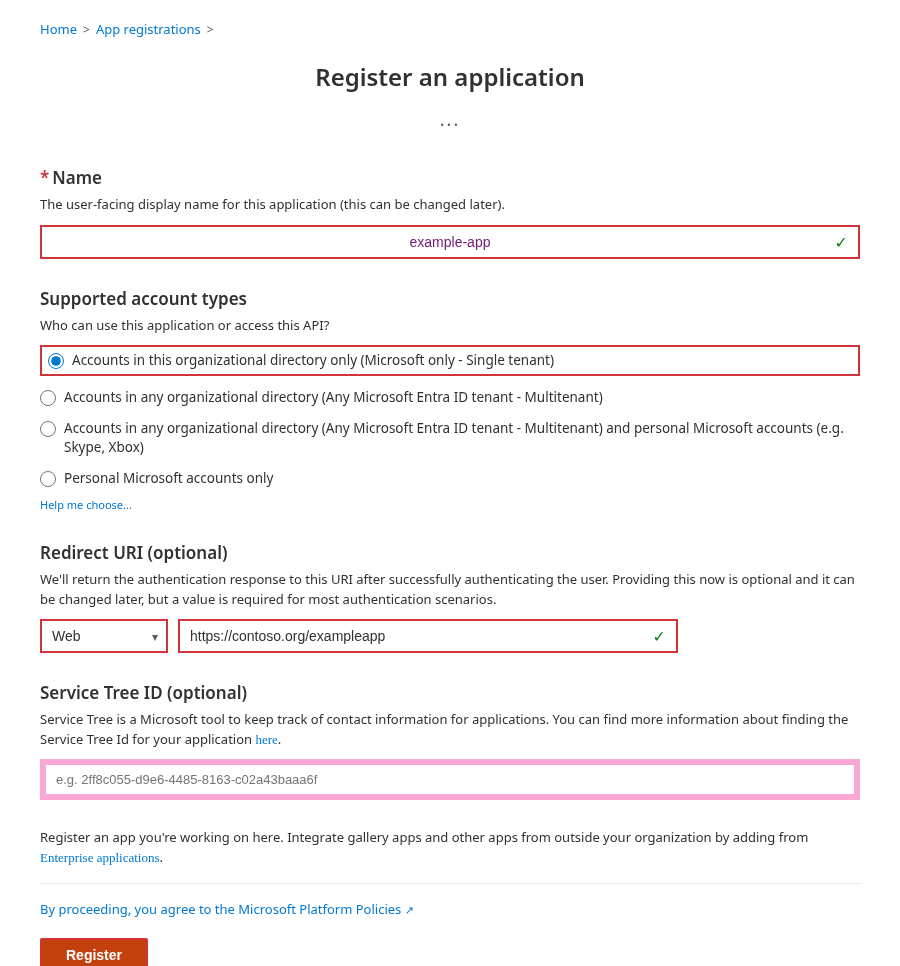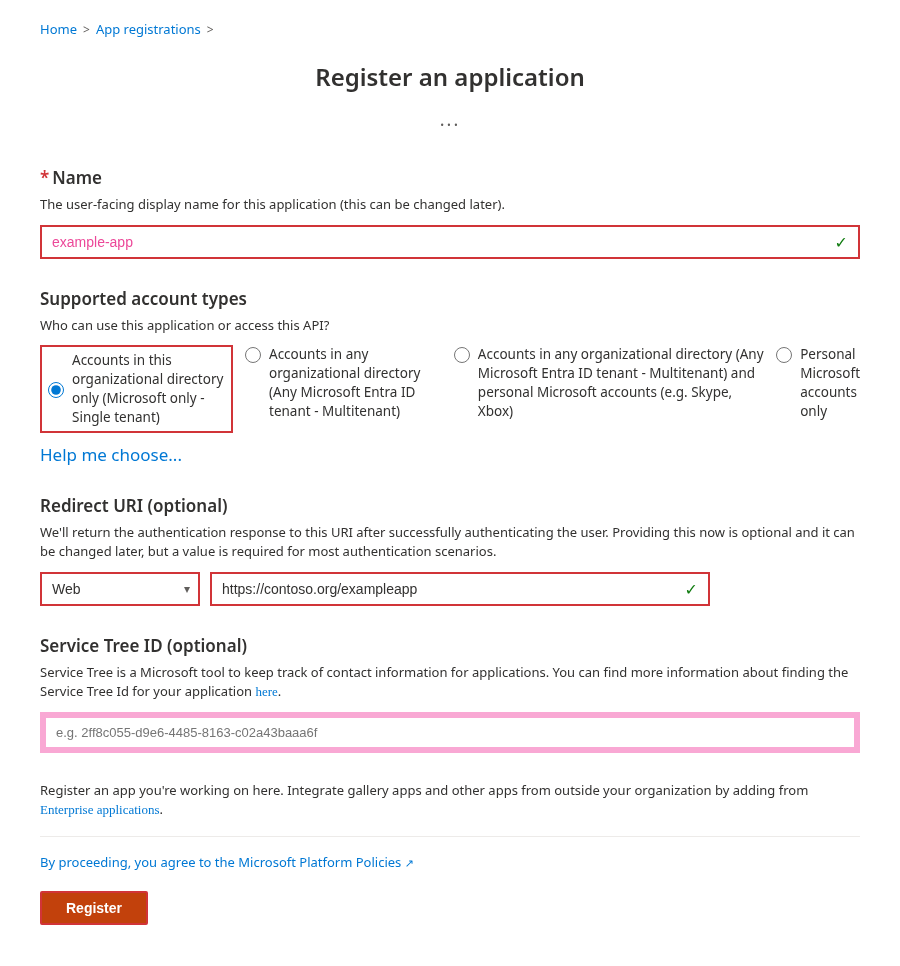--- a/index.html
+++ b/index.html
@@ -76,32 +76,34 @@
       display: flex;
       align-items: center;
       max-width: 820px;
     }
     .name-input {
       width: 100%;
       border: none;
       outline: none;
       padding: 7px 10px;
       font-size: 14px;
-      color: #ec4899;
+      color: #701a75;
+      text-align: center;
     }
     .check-icon {
       position: absolute;
       right: 10px;
       color: #107c10;
       font-size: 16px;
     }
 
     
     .radio-group {
       display: flex;
+      flex-direction: column;
       gap: 12px;
     }
     .radio-item {
       display: flex;
       align-items: flex-start;
       gap: 8px;
       font-size: 13.5px;
       line-height: 1.4;
     }
     .radio-item.highlighted {
@@ -116,39 +118,39 @@
       accent-color: #0078d4;
       cursor: pointer;
       width: 16px;
       height: 16px;
     }
     .radio-label { cursor: pointer; }
 
     .help-link {
       color: #0078d4;
       text-decoration: none;
-      font-size: 17px;
+      font-size: 11px;
       display: inline-block;
       margin-top: 10px;
       cursor: pointer;
       text-align: center;
     }
 
     
     .redirect-row {
       display: flex;
       gap: 10px;
       align-items: center;
       margin-top: 10px;
     }
     .select-wrapper {
       border: 2px solid #d13438;
       display: flex;
       align-items: center;
-      width: 160px;
+      width: 128px;
       position: relative;
     }
     .select-wrapper select {
       width: 100%;
       border: none;
       outline: none;
       padding: 7px 10px;
       font-size: 14px;
       color: #323130;
       background: #fff;

